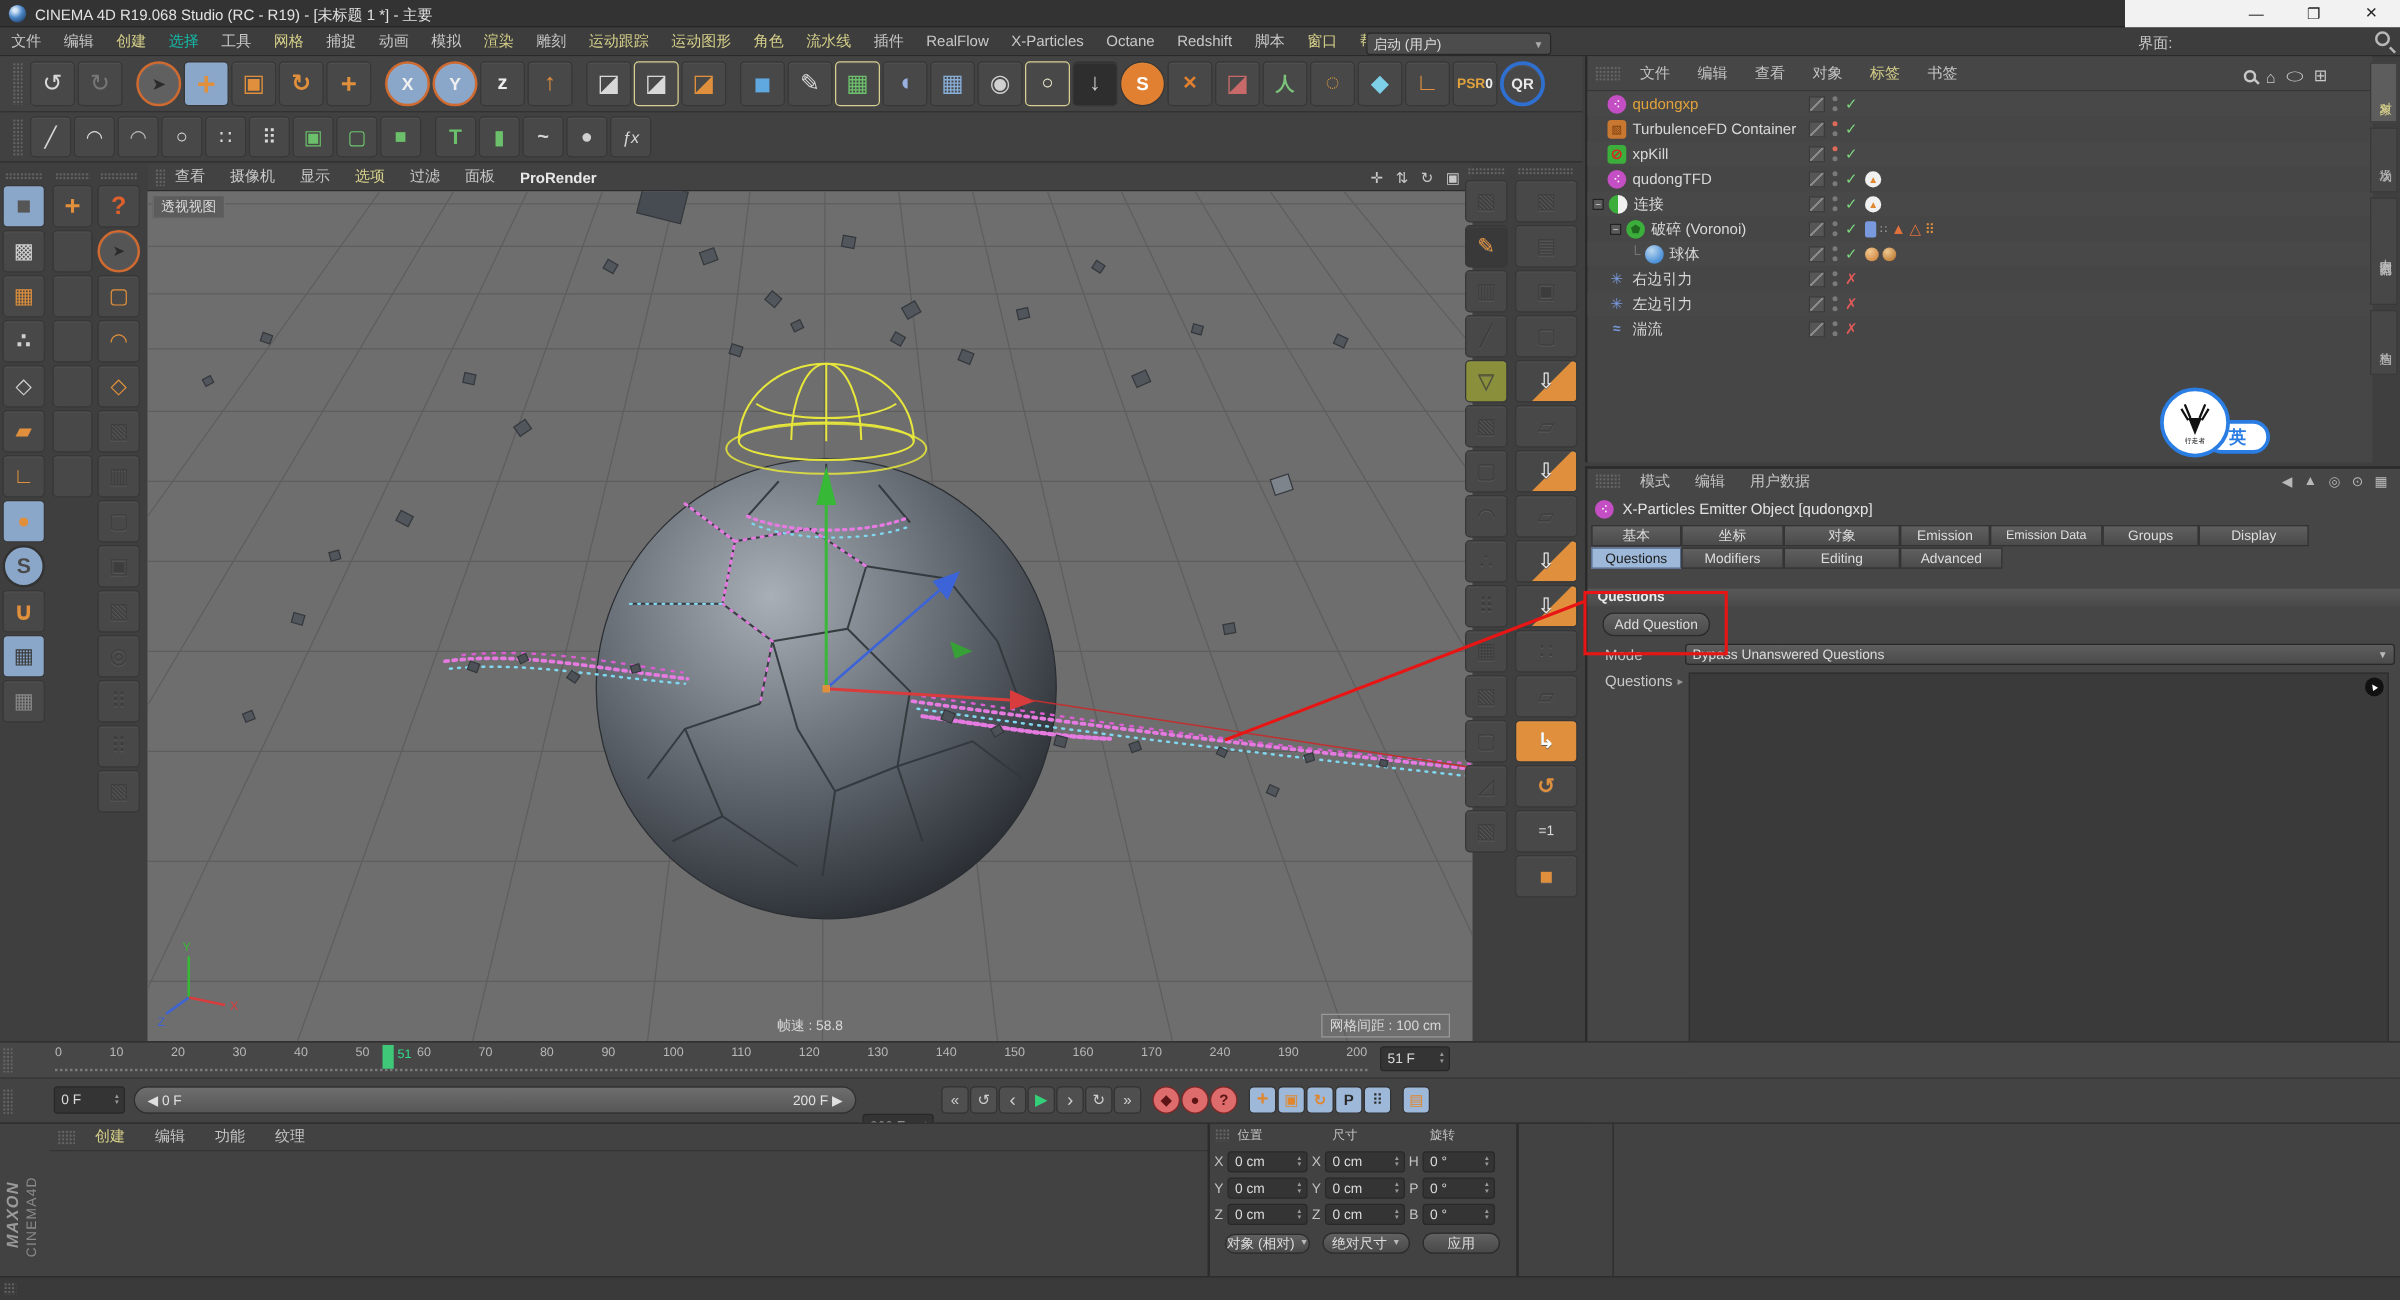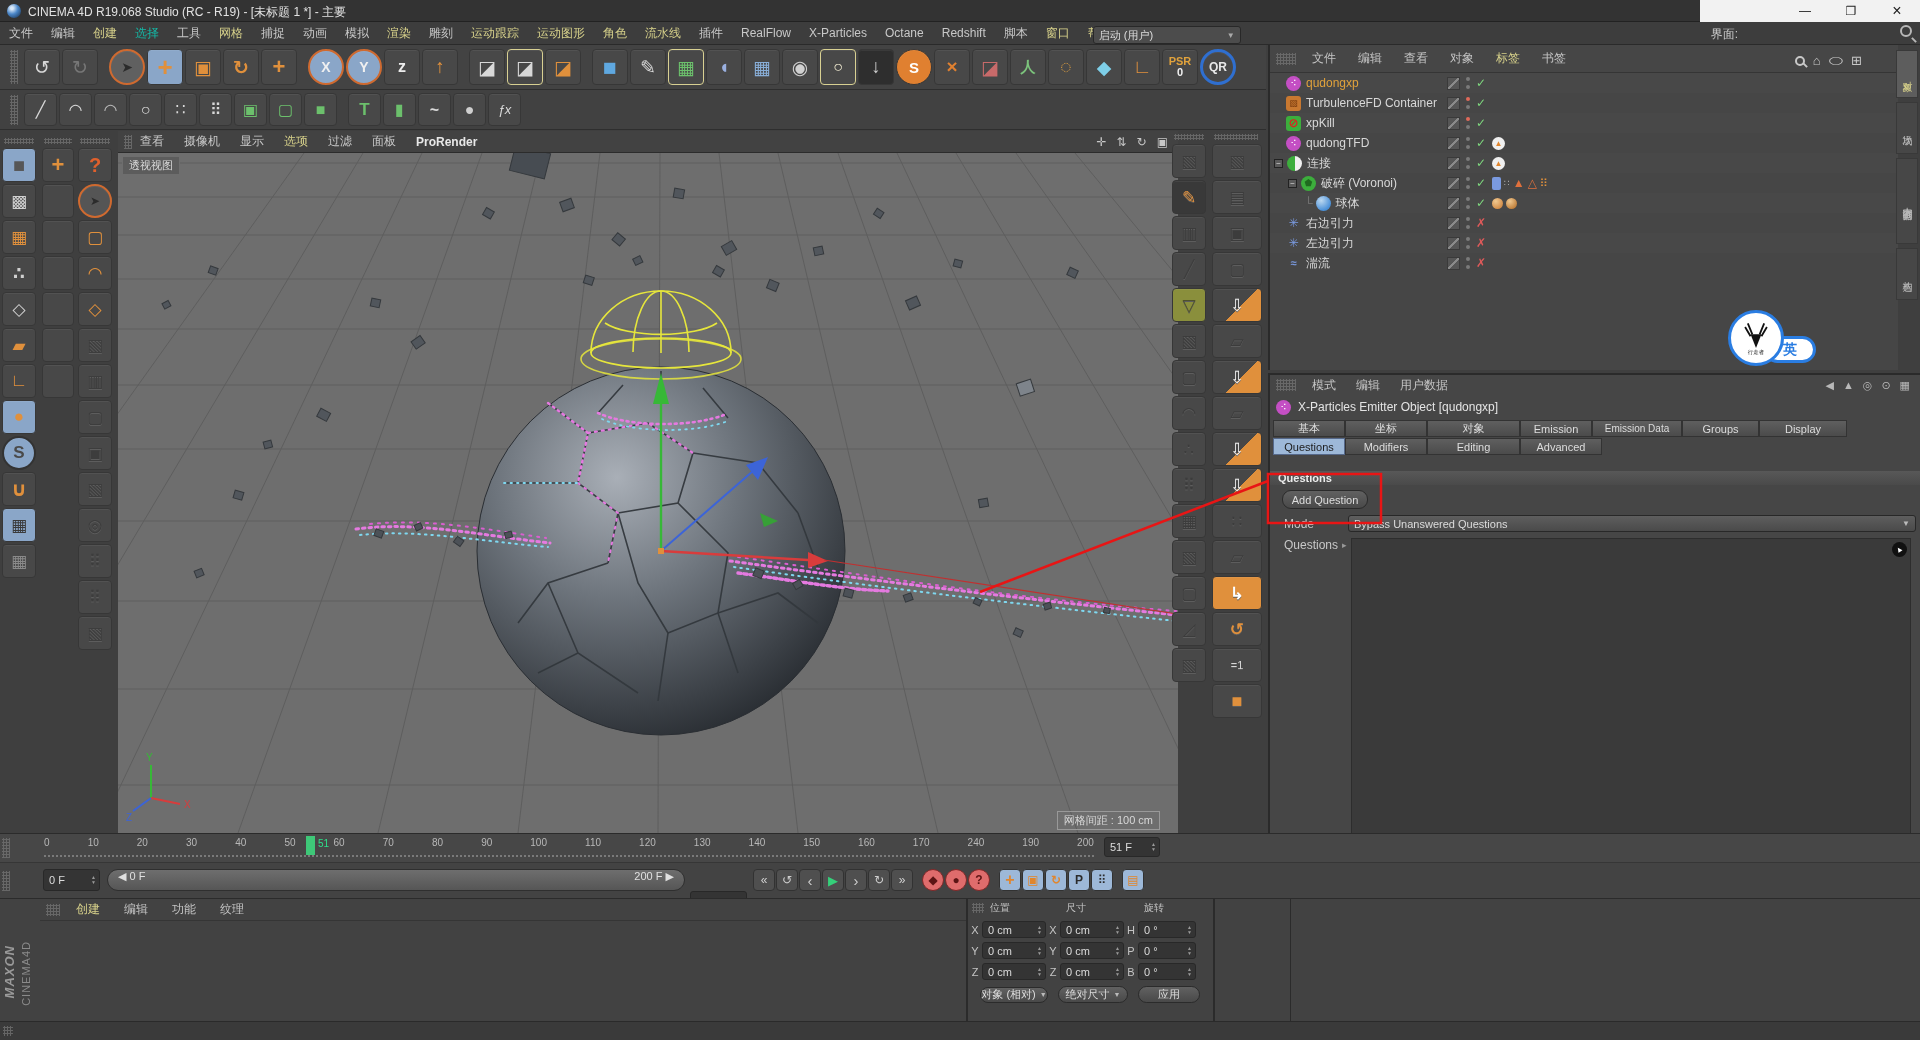--- a/index.html
+++ b/index.html
@@ -211,21 +211,21 @@
         <span class="tbox" style="color:#e0a040;font-weight:bold">
           <span>◌</span>
         </span>
         <span class="tbox" style="color:#7ecfe8">
           <span>◆</span>
         </span>
         <span class="tbox" style="color:#e0903c;font-weight:bold">
           <span>∟</span>
         </span>
       </div>
-    <span class="tbox" style="flex-direction:column;font-size:11px;line-height:11px">
+    <span class="tbox" style="flex-direction:row;font-size:11px;line-height:11px">
         <b style="color:#e0a23c">PSR</b>
         <b style="color:#f0f0f0">0</b>
       </span>
     <span class="tbox" style="color:#e8e8e8;border:3px solid #2f6fd0;border-radius:50%;font-weight:bold;font-size:12px">QR</span>
   </div>
   <div id="toolbar2" class="abs">
     <span class="grip" style="width:8px;height:30px;margin-right:4px"></span>
     <div class="flex" style="gap:2px">
 
     <span class="tbox" style="color:#d8d8d8">
@@ -556,20 +556,21 @@
       <g font-size="10">
         <line x1="33" y1="645" x2="33" y2="612" stroke="#37b837" stroke-width="2"></line>
         <line x1="33" y1="645" x2="62" y2="651" stroke="#d83c3c" stroke-width="2"></line>
         <line x1="33" y1="645" x2="15" y2="658" stroke="#3c64d8" stroke-width="2"></line>
         <text x="28" y="608" fill="#37b837">Y</text>
           <text x="66" y="655" fill="#d83c3c">X</text>
           <text x="8" y="668" fill="#3c64d8">Z</text>
       </g>
     </svg>
     <span class="vplabel abs" style="left:4px;top:3px">透视视图</span>
+    <span class="abs" style="left:0;top:660px;width:1060px;text-align:center;color:#d8d8d8;font-size:11px">帧速 : 58.8</span>
     <span class="abs" style="right:18px;top:658px;border:1px solid #999;color:#d8d8d8;font-size:11px;padding:1px 6px">网格间距 : 100 cm</span>
   </div>
 
   <div class="abs lcol" style="left:1172px;top:134px">
     <span class="grip" style="width:30px;height:6px;margin:0 2px 2px 2px"></span>
     <div class="lcol">
 
     <span class="lbox emb">
           <span>▧</span>
         </span>
@@ -933,21 +934,21 @@
 
   <div id="transport" class="abs">
     <span class="grip abs" style="left:2px;top:8px;width:8px;height:20px"></span>
     <div class="field abs" style="left:43px;top:6px;width:57px;height:22px">
       <span>0 F</span>
       <span class="stepper">
           <b>▲</b>
           <b>▼</b>
         </span>
     </div>
-    <div class="abs" style="left:107px;top:6px;width:578px;height:22px;border-radius:11px;background:linear-gradient(#6e6e6e,#565656);border:1px solid #2f2f2f;display:flex;align-items:flex-start;justify-content:space-between;padding:0 10px;color:#e0e0e0;font-size:11px">
+    <div class="abs" style="left:107px;top:6px;width:578px;height:22px;border-radius:11px;background:linear-gradient(#6e6e6e,#565656);border:1px solid #2f2f2f;display:flex;align-items:center;justify-content:space-between;padding:0 10px;color:#e0e0e0;font-size:11px">
       <span>◀ 0 F</span>
       <span>200 F ▶</span>
     </div>
     <div class="field abs" style="left:690px;top:6px;width:57px;height:22px">
       <span>200 F</span>
       <span class="stepper">
           <b>▲</b>
           <b>▼</b>
         </span>
     </div>

